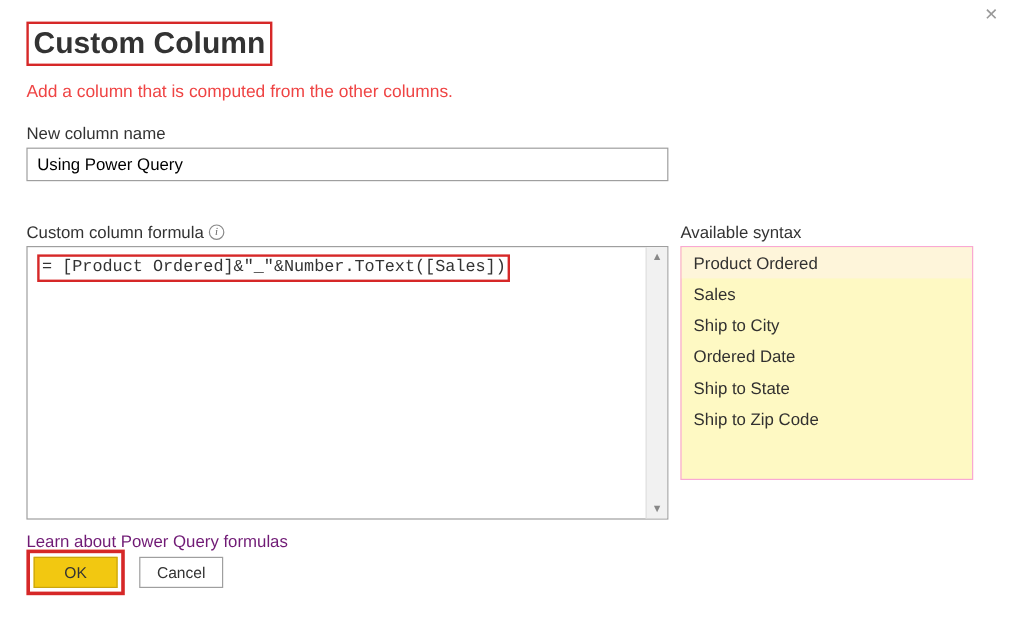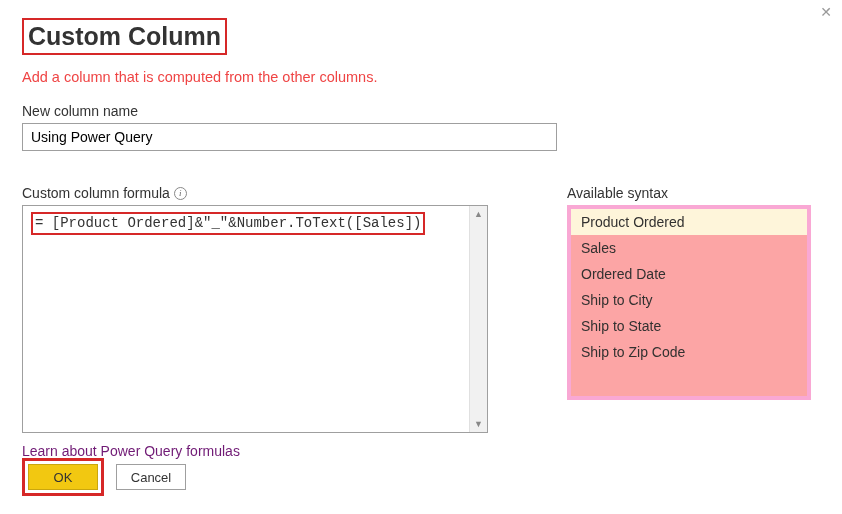--- a/index.html
+++ b/index.html
@@ -53,21 +53,21 @@
     margin-top: 16px;
     align-items: flex-start;
   }
   .formula-side {
     display: flex;
     flex-direction: column;
     width: 535px;
   }
   .formula-box {
     border: 1px solid #9f9f9f;
-    width: 466px;
+    width: 535px;
     height: 228px;
     position: relative;
     background: #fff;
     display: flex;
   }
   .formula-content {
     flex: 1;
     padding: 6px 8px;
     font-family: Consolas, "Courier New", monospace;
     font-size: 14px;
@@ -98,24 +98,24 @@
     color: #888;
   }
   .scroll-arrow.top { top: 0; }
   .scroll-arrow.bottom { bottom: 0; }
   .columns-side {
     display: flex;
     flex-direction: column;
     width: 244px;
   }
   .columns-list {
-    border: 4px solid #f9a8d4;
+    border: 1px solid #f9a8d4;
     height: 195px;
     overflow: hidden;
-    background: #fca5a5;
+    background: #fef9c3;
   }
   .col-item {
     padding: 5px 10px;
     font-size: 14px;
     cursor: pointer;
   }
   .col-item.selected {
     background: #fef5da;
   }
   .insert-btn {
@@ -229,22 +229,22 @@
       </div>
     </div>
     <a class="learn-link">Learn about Power Query formulas</a>
   </div>
 
   <div class="columns-side">
     <div class="field-label">Available syntax</div>
     <div class="columns-list">
       <div class="col-item selected">Product Ordered</div>
       <div class="col-item">Sales</div>
+      <div class="col-item">Ship to City</div>
       <div class="col-item">Ordered Date</div>
-      <div class="col-item">Ship to City</div>
       <div class="col-item">Ship to State</div>
       <div class="col-item">Ship to Zip Code</div>
     </div>
   </div>
 </div>
 
 <div class="footer">
   <div class="buttons">
     <span class="ok-wrap">
       <button class="btn ok">OK</button>

